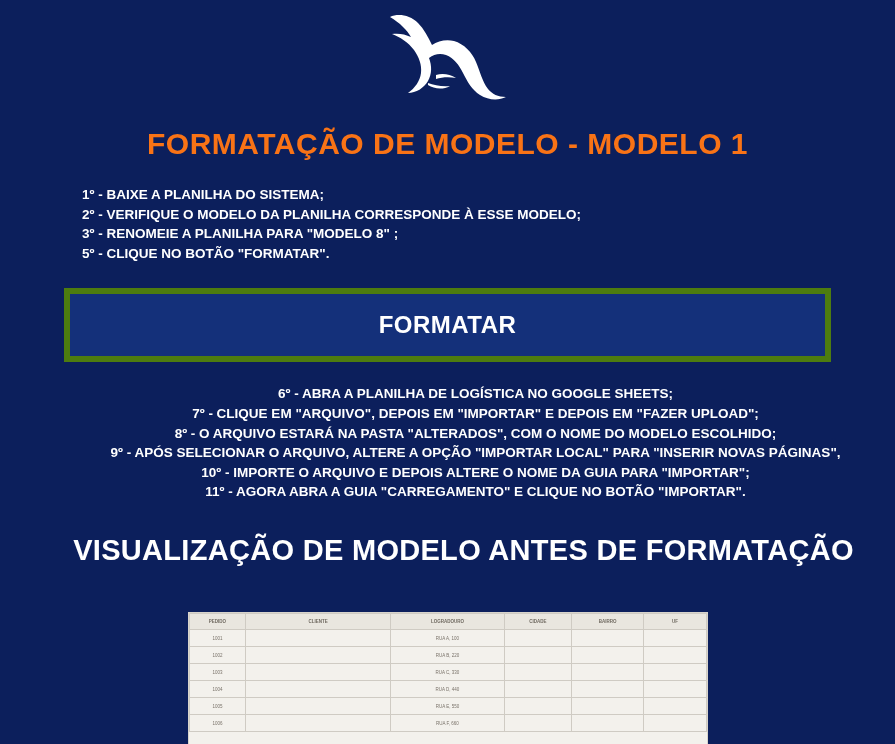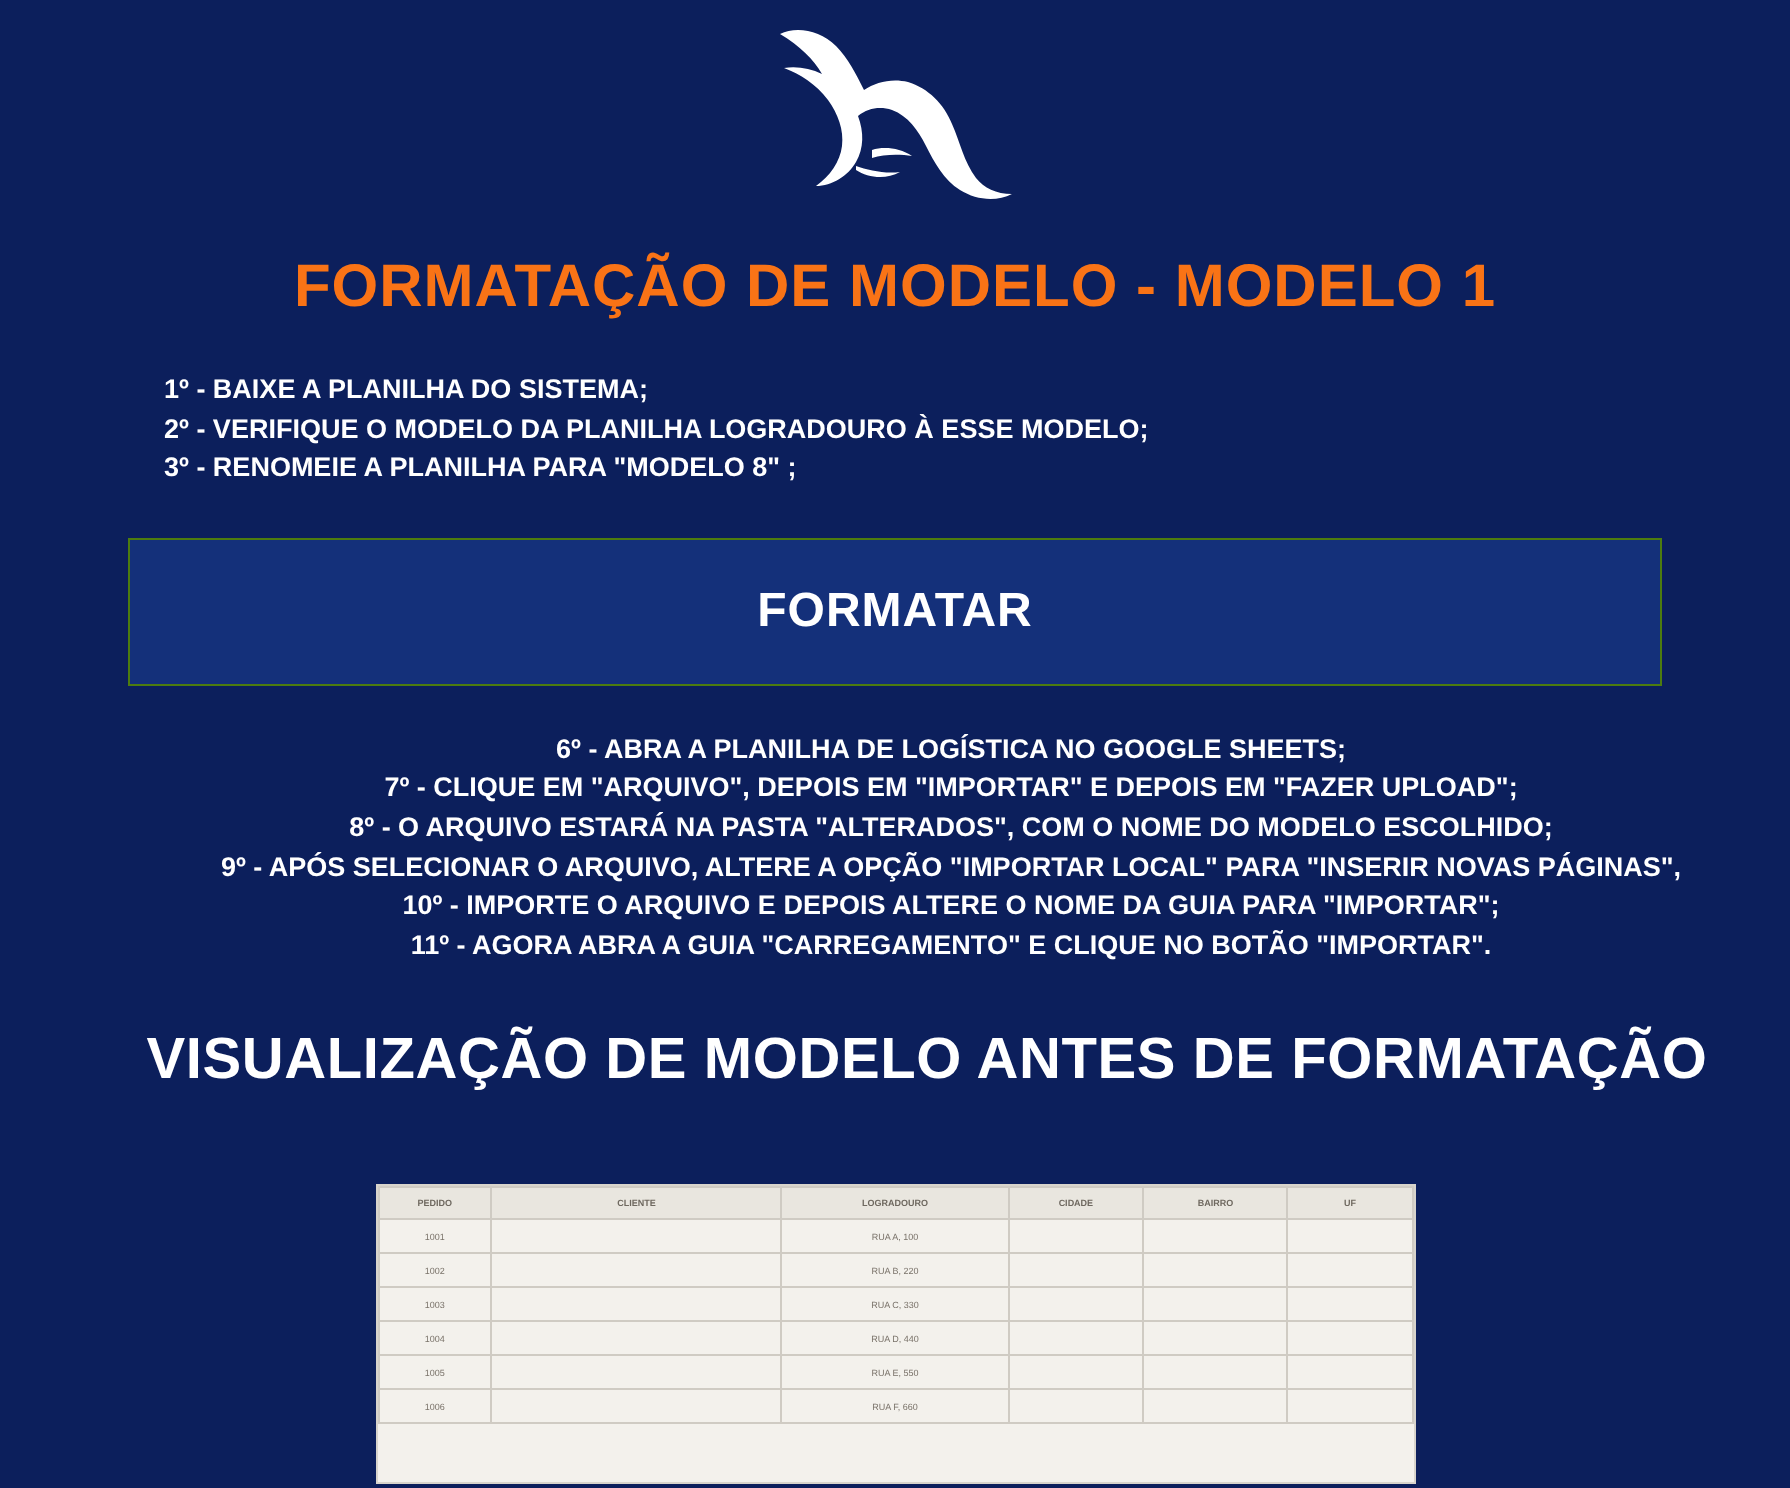--- a/index.html
+++ b/index.html
@@ -72,21 +72,21 @@
     color: #ffffff;
     white-space: nowrap;
   }
 
   
   .format-btn {
     width: 767px;
     height: 74px;
     margin-top: 25px;
     background: #14307a;
-    border: 1px solid #4d7c0f;
+    border: 6px solid #4d7c0f;
     display: flex;
     align-items: center;
     justify-content: center;
     cursor: pointer;
   }
   .format-btn-label {
     font-size: 24px;
     font-weight: bold;
     letter-spacing: 0.5px;
     color: #ffffff;
@@ -143,22 +143,23 @@
         <path d="M52 64 C 58 62, 66 63, 72 67 C 66 66, 58 66, 52 68 Z"></path>
         <path d="M44 72 C 50 74, 58 76, 66 75 C 59 79, 50 78, 44 74 Z"></path>
       </g>
     </svg>
   </div>
 
   <h1 class="main-title">FORMATAÇÃO DE MODELO - MODELO 1</h1>
 
   <div class="steps">
     <div class="step">1º - BAIXE A PLANILHA DO SISTEMA;</div>
-    <div class="step">2º - VERIFIQUE O MODELO DA PLANILHA LOGRADOURO À ESSE MODELO;</div>
+    <div class="step">2º - VERIFIQUE O MODELO DA PLANILHA CORRESPONDE À ESSE MODELO;</div>
     <div class="step">3º - RENOMEIE A PLANILHA PARA "MODELO 8" ;</div>
+    <div class="step">5º - CLIQUE NO BOTÃO "FORMATAR".</div>
   </div>
 
   <div class="format-btn">
     <span class="format-btn-label">FORMATAR</span>
   </div>
 
   <div class="steps second">
     <div class="step">6º - ABRA A PLANILHA DE LOGÍSTICA NO GOOGLE SHEETS;</div>
     <div class="step">7º - CLIQUE EM "ARQUIVO", DEPOIS EM "IMPORTAR" E DEPOIS EM "FAZER UPLOAD";</div>
     <div class="step">8º - O ARQUIVO ESTARÁ NA PASTA "ALTERADOS", COM O NOME DO MODELO ESCOLHIDO;</div>

